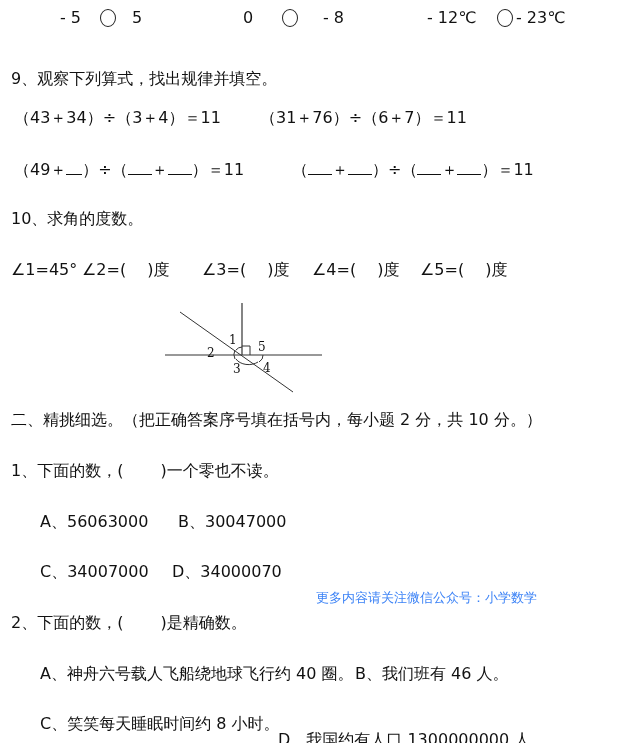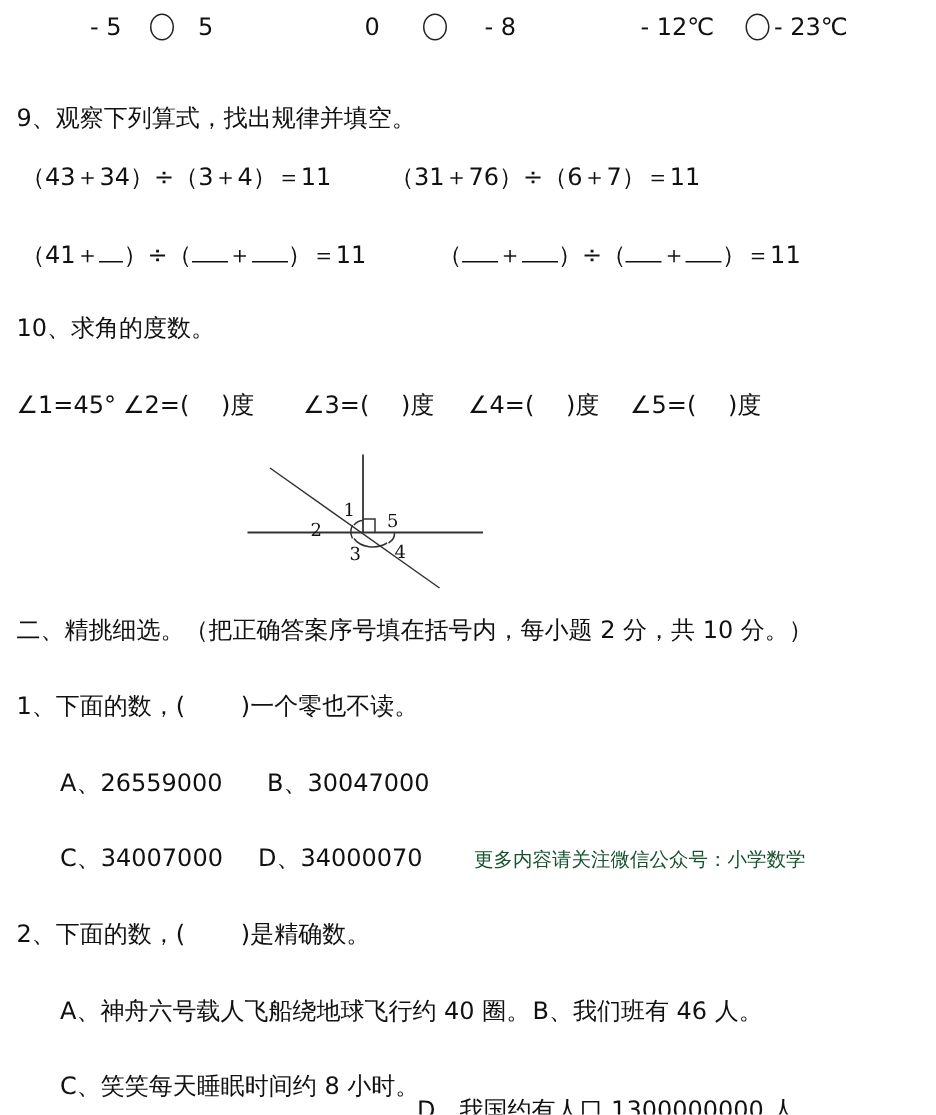--- a/index.html
+++ b/index.html
@@ -7,21 +7,21 @@
     width: 624px; height: 743px; position: relative; overflow: hidden;
     font-family: "DejaVu Sans", "Liberation Sans", sans-serif;
     color: #111111; font-size: 16px;
   }
   .abs { position: absolute; white-space: nowrap; line-height: 20px; }
   .circle {
     position: absolute; width: 16px; height: 18px; border: 1.3px solid #222;
     border-radius: 50%; box-sizing: border-box;
   }
   .blank { display: inline-block; border-bottom: 1.3px solid #111; height: 16px; vertical-align: baseline; }
-  .watermark { color: #14532d; font-size: 13px; }
+  .watermark { color: #3b82f6; font-size: 13px; margin-top: 24px; }
   svg { position: absolute; left: 0; top: 0; }
 </style>
 </head>
 <body>
 
 <div>
   <span class="abs" style="left:60px;top:8px">- 5</span>
   <div class="circle" style="left:100px;top:9px"></div>
   <span class="abs" style="left:132px;top:8px">5</span>
 
@@ -32,21 +32,21 @@
   <span class="abs" style="left:427px;top:8px">- 12℃</span>
   <div class="circle" style="left:497px;top:9px"></div>
   <span class="abs" style="left:516px;top:8px">- 23℃</span>
 </div>
 
 <div class="abs" style="left:11px;top:69px">9、观察下列算式，找出规律并填空。</div>
 <div class="abs" style="left:14px;top:108px">（43＋34）÷（3＋4）＝11</div>
 <div class="abs" style="left:260px;top:108px">（31＋76）÷（6＋7）＝11</div>
 
 <div class="abs" style="left:14px;top:158px">
-  <span>（41＋</span><span class="blank" style="width:16px"></span><span>）÷（</span><span class="blank" style="width:24px"></span><span>＋</span><span class="blank" style="width:24px"></span><span>）＝11</span>
+  <span>（49＋</span><span class="blank" style="width:16px"></span><span>）÷（</span><span class="blank" style="width:24px"></span><span>＋</span><span class="blank" style="width:24px"></span><span>）＝11</span>
 </div>
 
 <div class="abs" style="left:292px;top:158px">
   <span>（</span><span class="blank" style="width:24px"></span><span>＋</span><span class="blank" style="width:24px"></span><span>）÷（</span><span class="blank" style="width:24px"></span><span>＋</span><span class="blank" style="width:24px"></span><span>）＝11</span>
 </div>
 
 <div class="abs" style="left:11px;top:209px">10、求角的度数。</div>
 <div>
   <span class="abs" style="left:11px;top:260px">∠1=45°</span>
   <span class="abs" style="left:82px;top:260px">∠2=(　 )度</span>
@@ -67,21 +67,21 @@
 </svg>
 <span class="abs" style="left:229px;top:330px;font-size:12px;font-family:'DejaVu Serif',serif">1</span>
 <span class="abs" style="left:207px;top:343px;font-size:12px;font-family:'DejaVu Serif',serif">2</span>
 <span class="abs" style="left:233px;top:359px;font-size:12px;font-family:'DejaVu Serif',serif">3</span>
 <span class="abs" style="left:263px;top:358px;font-size:12px;font-family:'DejaVu Serif',serif">4</span>
 <span class="abs" style="left:258px;top:337px;font-size:12px;font-family:'DejaVu Serif',serif">5</span>
 
 <div class="abs" style="left:11px;top:410px">二、精挑细选。（把正确答案序号填在括号内，每小题 2 分，共 10 分。）</div>
 
 <div class="abs" style="left:11px;top:461px">1、下面的数，(　　 )一个零也不读。</div>
-<div class="abs" style="left:40px;top:512px">A、26559000</div>
+<div class="abs" style="left:40px;top:512px">A、56063000</div>
 <div class="abs" style="left:178px;top:512px">B、30047000</div>
 <div class="abs" style="left:40px;top:562px">C、34007000</div>
 <div class="abs" style="left:172px;top:562px">D、34000070</div>
 <div class="abs watermark" style="left:316px;top:564px">更多内容请关注微信公众号：小学数学</div>
 
 <div class="abs" style="left:11px;top:613px">2、下面的数，(　　 )是精确数。</div>
 <div class="abs" style="left:40px;top:664px">A、神舟六号载人飞船绕地球飞行约 40 圈。</div>
 <div class="abs" style="left:355px;top:664px">B、我们班有 46 人。</div>
 <div class="abs" style="left:40px;top:714px">C、笑笑每天睡眠时间约 8 小时。</div>
 <div class="abs" style="left:278px;top:730px">D、我国约有人口 1300000000 人。</div>

